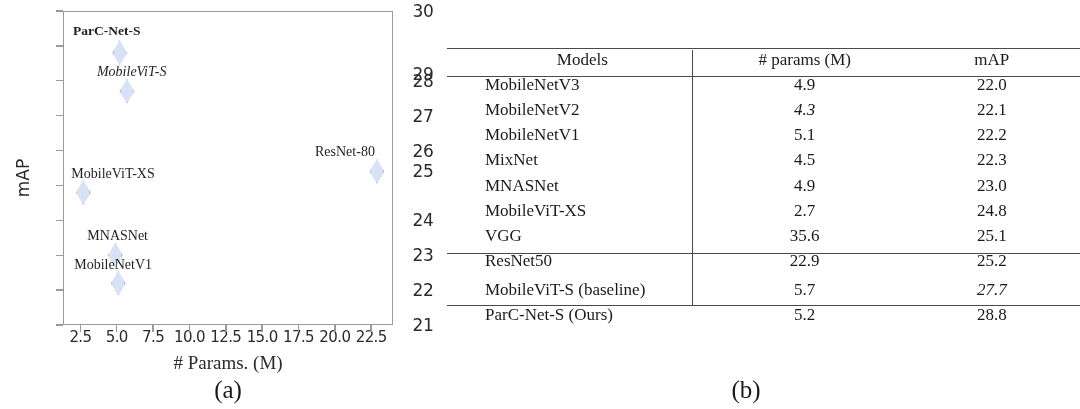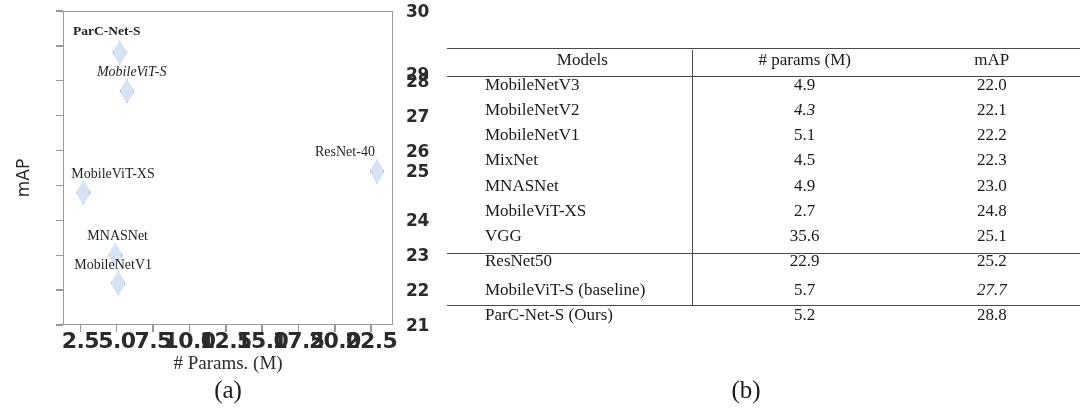--- a/index.html
+++ b/index.html
@@ -29,42 +29,42 @@
     width: 330px; height: 314px;
     border: 1.4px solid #9a9a9a;
     box-sizing: border-box;
     background: #fff;
   }
 
   .ytick-label {
     position: absolute;
     right: 0;
     width: 34px;
-    text-align: left;
+    text-align: center;
     font-family: "DejaVu Sans", sans-serif;
     font-size: 17px;
-    font-weight: 700;
+    font-weight: 400;
     color: #2b2b2b;
     transform: translateY(-50%);
     letter-spacing: -0.3px;
   }
   .ytick-mark {
     position: absolute;
     left: 56px;
     width: 7px;
     height: 1.4px;
     background: #9a9a9a;
   }
 
   .xtick-label {
     position: absolute;
     top: 328px;
     font-family: "DejaVu Sans", sans-serif;
-    font-size: 22px;
-    font-weight: 700;
+    font-size: 15px;
+    font-weight: 400;
     color: #2b2b2b;
     transform: translateX(-50%);
     letter-spacing: -0.6px;
     white-space: nowrap;
   }
   .xtick-mark {
     position: absolute;
     top: 325px;
     width: 1.4px;
     height: 7px;
@@ -232,21 +232,21 @@
       <div class="xtick-mark" style="left: 334.15px;"></div>
       <div class="xtick-label" style="left: 371.194px;">22.5</div>
       <div class="xtick-mark" style="left: 370.494px;"></div>
     </div>
   <div id="points-group">
       <div class="pt-marker" style="left: 119.696px; top: 52.8667px; background: rgb(215, 227, 244); border-color: rgb(139, 166, 203);"></div>
       <div class="pt-label bold" style="left: 73px; top: 22.8667px;">ParC-Net-S</div>
       <div class="pt-marker" style="left: 126.965px; top: 91.2444px; background: rgb(215, 227, 244); border-color: rgb(139, 166, 203);"></div>
       <div class="pt-label italic" style="left: 96.9648px; top: 64.2444px;">MobileViT-S</div>
       <div class="pt-marker" style="left: 377.009px; top: 171.489px; background: rgb(215, 227, 244); border-color: rgb(139, 166, 203);"></div>
-      <div class="pt-label" style="left: 315.009px; top: 144.489px;">ResNet-40</div>
+      <div class="pt-label" style="left: 315.009px; top: 144.489px;">ResNet-80</div>
       <div class="pt-marker" style="left: 83.3524px; top: 192.422px; background: rgb(215, 227, 244); border-color: rgb(139, 166, 203);"></div>
       <div class="pt-label" style="left: 71.3524px; top: 166.422px;">MobileViT-XS</div>
       <div class="pt-marker" style="left: 115.335px; top: 255.222px; background: rgb(215, 227, 244); border-color: rgb(139, 166, 203);"></div>
       <div class="pt-label" style="left: 87.3348px; top: 228.222px;">MNASNet</div>
       <div class="pt-marker" style="left: 118.242px; top: 283.133px; background: rgb(215, 227, 244); border-color: rgb(139, 166, 203);"></div>
       <div class="pt-label" style="left: 74.2423px; top: 257.133px;">MobileNetV1</div>
     </div>
 
   <div id="ylabel">mAP</div>
   <div id="xlabel"># Params. (M)</div>

